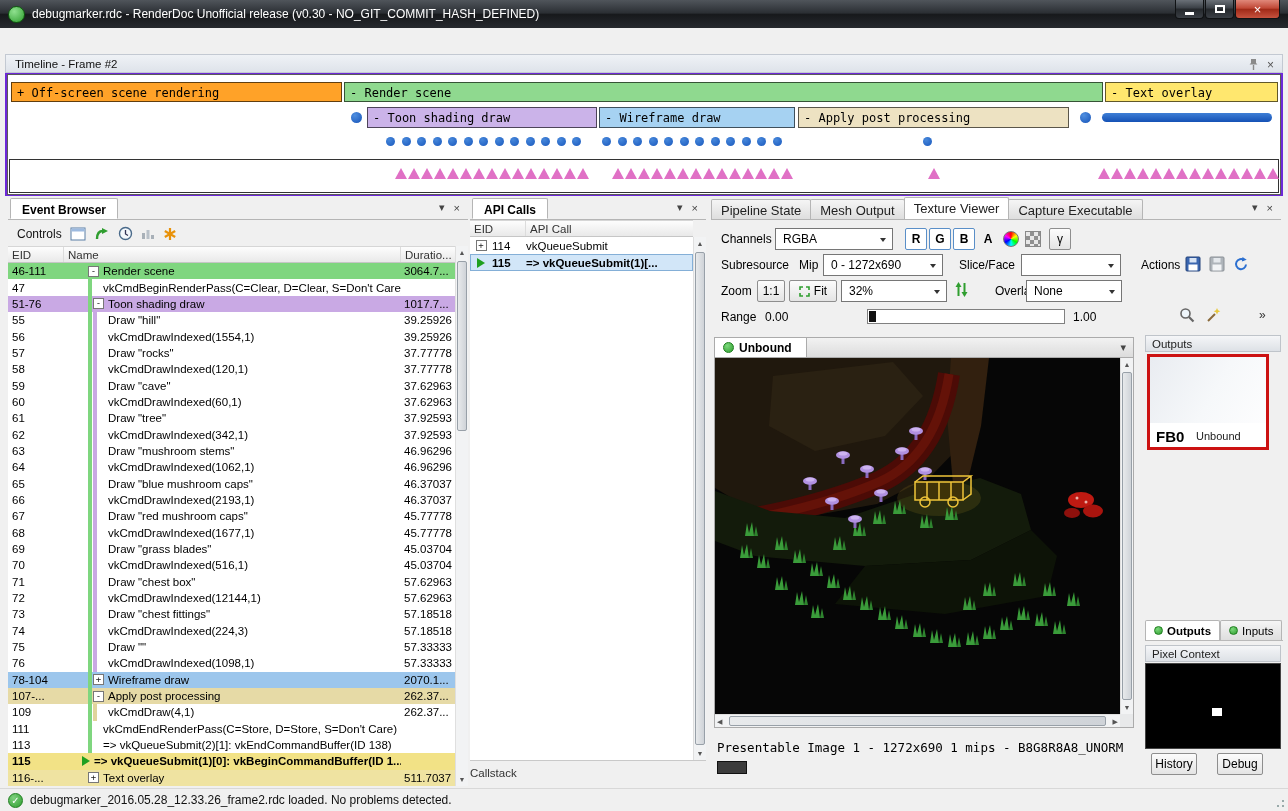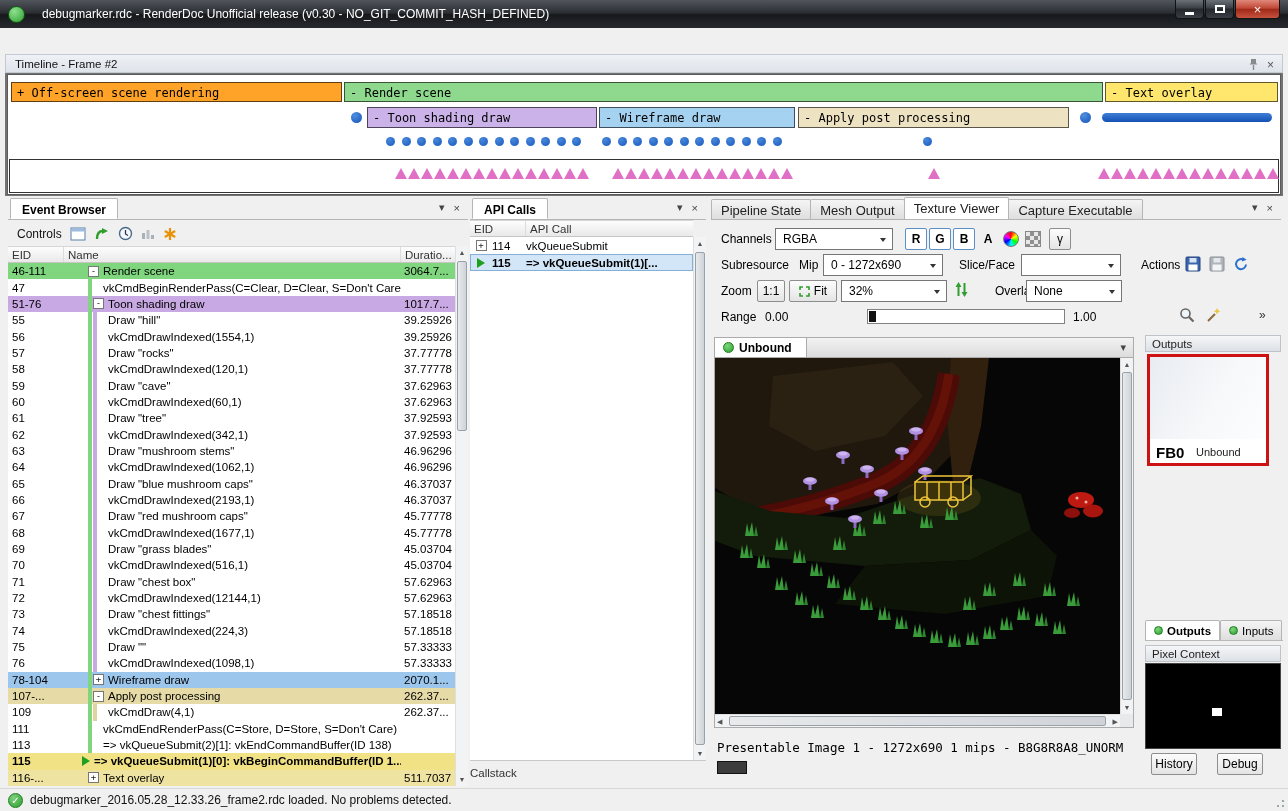--- a/index.html
+++ b/index.html
@@ -3,38 +3,38 @@
 <meta charset="utf-8">
 <style>
   *{margin:0;padding:0;box-sizing:border-box}
   html,body{width:1288px;height:811px;overflow:hidden}
   body{font-family:"Liberation Sans",sans-serif;background:#2E3238;position:relative}
   #root{position:absolute;inset:0;background:#F0F0F0}
 
   
   .title-bar{position:absolute;left:0;top:0;width:100%;height:28px;
     background:linear-gradient(#50555B,#2B2F34 46%,#17191C 52%,#26292E);
-    display:flex;align-items:center;gap:17px;padding-left:8px;color:#FFF;font-size:12px}
+    display:flex;align-items:center;gap:7px;padding-left:8px;color:#FFF;font-size:12px}
   .app-icon{width:17px;height:17px;border-radius:50%;border:1px solid #0E5E0E;
     background:radial-gradient(circle at 35% 30%,#8FE08F,#2F9E2F)}
   .win-btns{position:absolute;top:0;right:8px;display:flex;gap:1px}
   .win-btn{width:29px;height:19px;border:1px solid #101214;border-top:none;border-radius:0 0 4px 4px;
     background:linear-gradient(#6A7077,#3A3F45 45%,#24272B 50%,#3A3F45);
     display:flex;align-items:center;justify-content:center;color:#FFF;font-size:13px}
   .win-btn.close{width:45px;background:linear-gradient(#E0887A,#C14836 45%,#A12A18 52%,#C6523E)}
   .glyph-min{width:9px;height:3px;background:#FFF;margin-top:8px}
   .glyph-max{width:10px;height:8px;border:2px solid #FFF}
 
   
   .menu-bar{position:absolute;top:28px;left:0;width:100%;height:26px;background:#F0F0F0;
     display:flex;align-items:center;padding-left:4px;border-bottom:1px solid #E3E3E3}
   .menu-item{padding:4px 10px;font-size:12px;color:#111}
 
   
-  .tl-panel{position:absolute;left:5px;top:54px;width:1278px;height:142px;background:#737373}
+  .tl-panel{position:absolute;left:5px;top:54px;width:1278px;height:142px;background:#6d28d9}
   .tl-header{position:absolute;left:0;top:0;right:0;height:19px;
     background:linear-gradient(#EFF2F6,#DEE3EA);border:1px solid #C3C9D2;
     font-size:11.5px;padding:3px 0 0 9px;color:#111;display:flex}
   .tl-hicons{margin-left:auto;display:flex;gap:9px;padding:0 8px 0 0;color:#555;align-items:center}
   .tl-content{position:absolute;left:2px;right:2px;top:20px;bottom:1px;background:#FFF;border:1px solid #5A5A5A}
   .tl-row{position:absolute;left:0;right:0}
   .tl-block{position:absolute;top:0;height:20px;border:1px solid rgba(0,0,0,.62);
     font:12px "DejaVu Sans Mono",monospace;color:#000;padding:3px 0 0 5px;white-space:nowrap;overflow:hidden}
   .tl-circle{position:absolute;top:5px;width:11px;height:11px;border-radius:50%;
     background:radial-gradient(circle at 35% 30%,#4F8FE0,#1653B8)}
@@ -114,21 +114,21 @@
   .tex-tab{background:#FFF;border-right:1px solid #ABABAB;display:flex;align-items:center;gap:5px;
     padding:0 14px 0 8px;font-weight:bold;font-size:12px}
   .rd-logo{width:11px;height:11px;border-radius:50%;border:1px solid #1E7E1E;
     background:radial-gradient(circle at 35% 30%,#7CD87C,#2F9E2F)}
   .tex-viewport{position:absolute;left:3px;top:137px;width:420px;height:371px;background:#000;
     border:1px solid #ABABAB}
   .tex-status{position:absolute;left:6px;top:520px;font:12.5px "DejaVu Sans Mono",monospace;color:#000;white-space:pre}
   .tex-swatch{position:absolute;left:6px;top:541px;width:30px;height:13px;background:#3C3C3C;border:1px solid #111}
   .side-header{position:absolute;width:136px;height:17px;background:linear-gradient(#F5F6F8,#DDE1E6);
     border:1px solid #BFC4CA;font-size:11.5px;padding:2px 0 0 6px;color:#222}
-  .fb0{position:absolute;left:436px;top:134px;width:122px;height:112px;border:3px solid #CC1212;background:#FFF}
+  .fb0{position:absolute;left:436px;top:134px;width:122px;height:96px;border:3px solid #CC1212;background:#FFF}
   .fb0-img{position:absolute;left:0;right:0;top:0;bottom:24px;background:linear-gradient(120deg,#E9ECF1 0%,#F6F8FA 55%,#FDFDFE 100%)}
   .fb0-label{position:absolute;left:6px;bottom:2px;font-size:15px;font-weight:bold;color:#000}
   .fb0-sub{position:absolute;left:46px;bottom:5px;font-size:11px;color:#222}
   .thumb-tabs{position:absolute;left:434px;top:400px;width:138px;height:21px;display:flex;align-items:flex-end;
     border-bottom:1px solid #B9B9B9}
   .ttab{height:20px;display:flex;align-items:center;gap:4px;padding:0 8px;font-size:11.5px;
     border:1px solid #B5B5B5;border-bottom:none;border-radius:2px 2px 0 0;background:linear-gradient(#F5F5F5,#DEDEDE)}
   .ttab.active{background:#FFF;font-weight:bold}
   .pix-view{position:absolute;left:434px;top:443px;width:136px;height:86px;background:#000;border:1px solid #444}
   .pix-sq{position:absolute;left:66px;top:44px;width:10px;height:8px;background:#FFF}

